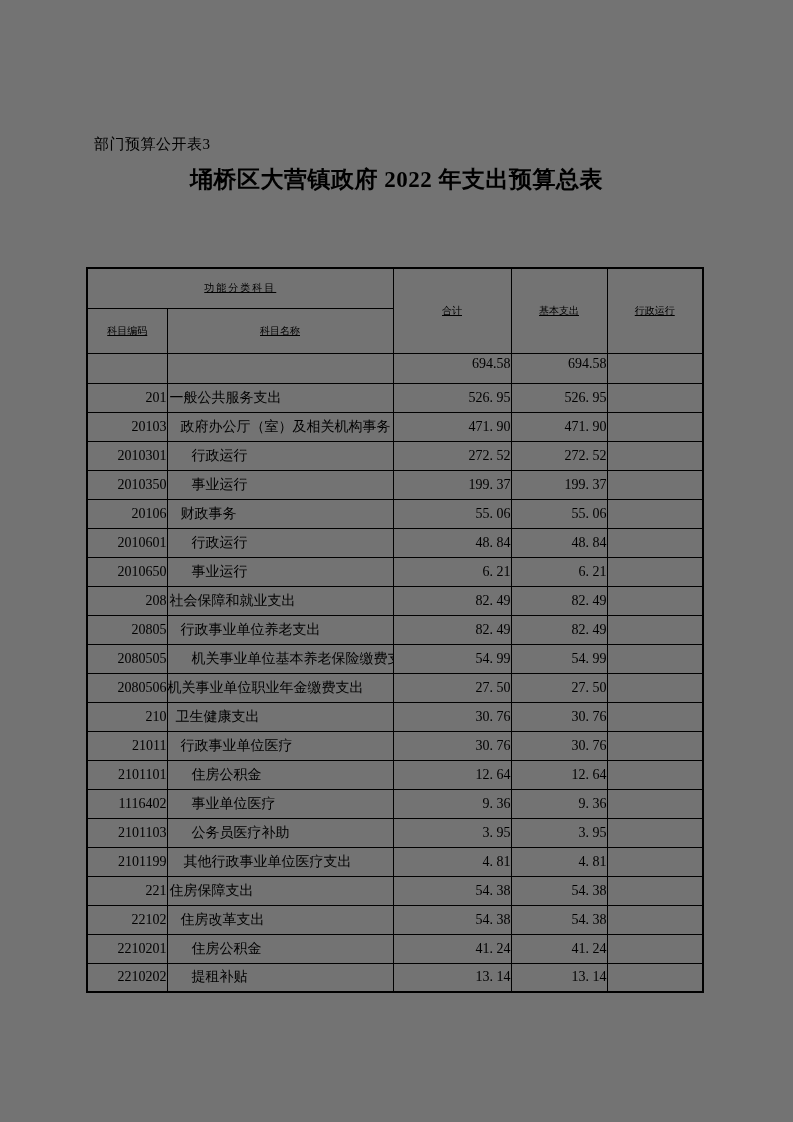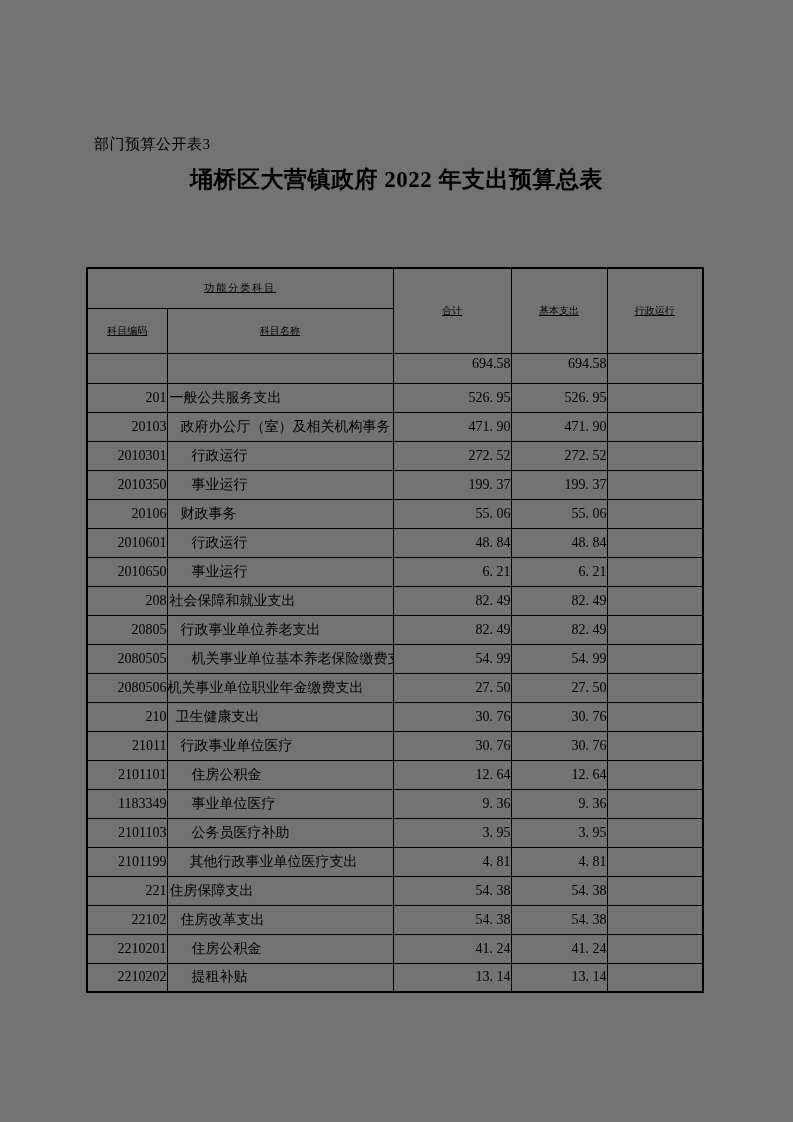--- a/index.html
+++ b/index.html
@@ -200,36 +200,36 @@
           <td class="num"></td>
         </tr>
         <tr>
           <td class="code">2101101</td>
           <td class="name" style="padding-left: 24px;">住房公积金</td>
           <td class="num">12. 64</td>
           <td class="num">12. 64</td>
           <td class="num"></td>
         </tr>
         <tr>
-          <td class="code">1183349</td>
+          <td class="code">1116402</td>
           <td class="name" style="padding-left: 24px;">事业单位医疗</td>
           <td class="num">9. 36</td>
           <td class="num">9. 36</td>
           <td class="num"></td>
         </tr>
         <tr>
           <td class="code">2101103</td>
           <td class="name" style="padding-left: 24px;">公务员医疗补助</td>
           <td class="num">3. 95</td>
           <td class="num">3. 95</td>
           <td class="num"></td>
         </tr>
         <tr>
           <td class="code">2101199</td>
-          <td class="name" style="padding-left: 22px;">其他行政事业单位医疗支出</td>
+          <td class="name" style="padding-left: 16px;">其他行政事业单位医疗支出</td>
           <td class="num">4. 81</td>
           <td class="num">4. 81</td>
           <td class="num"></td>
         </tr>
         <tr>
           <td class="code">221</td>
           <td class="name" style="padding-left: 2px;">住房保障支出</td>
           <td class="num">54. 38</td>
           <td class="num">54. 38</td>
           <td class="num"></td>

